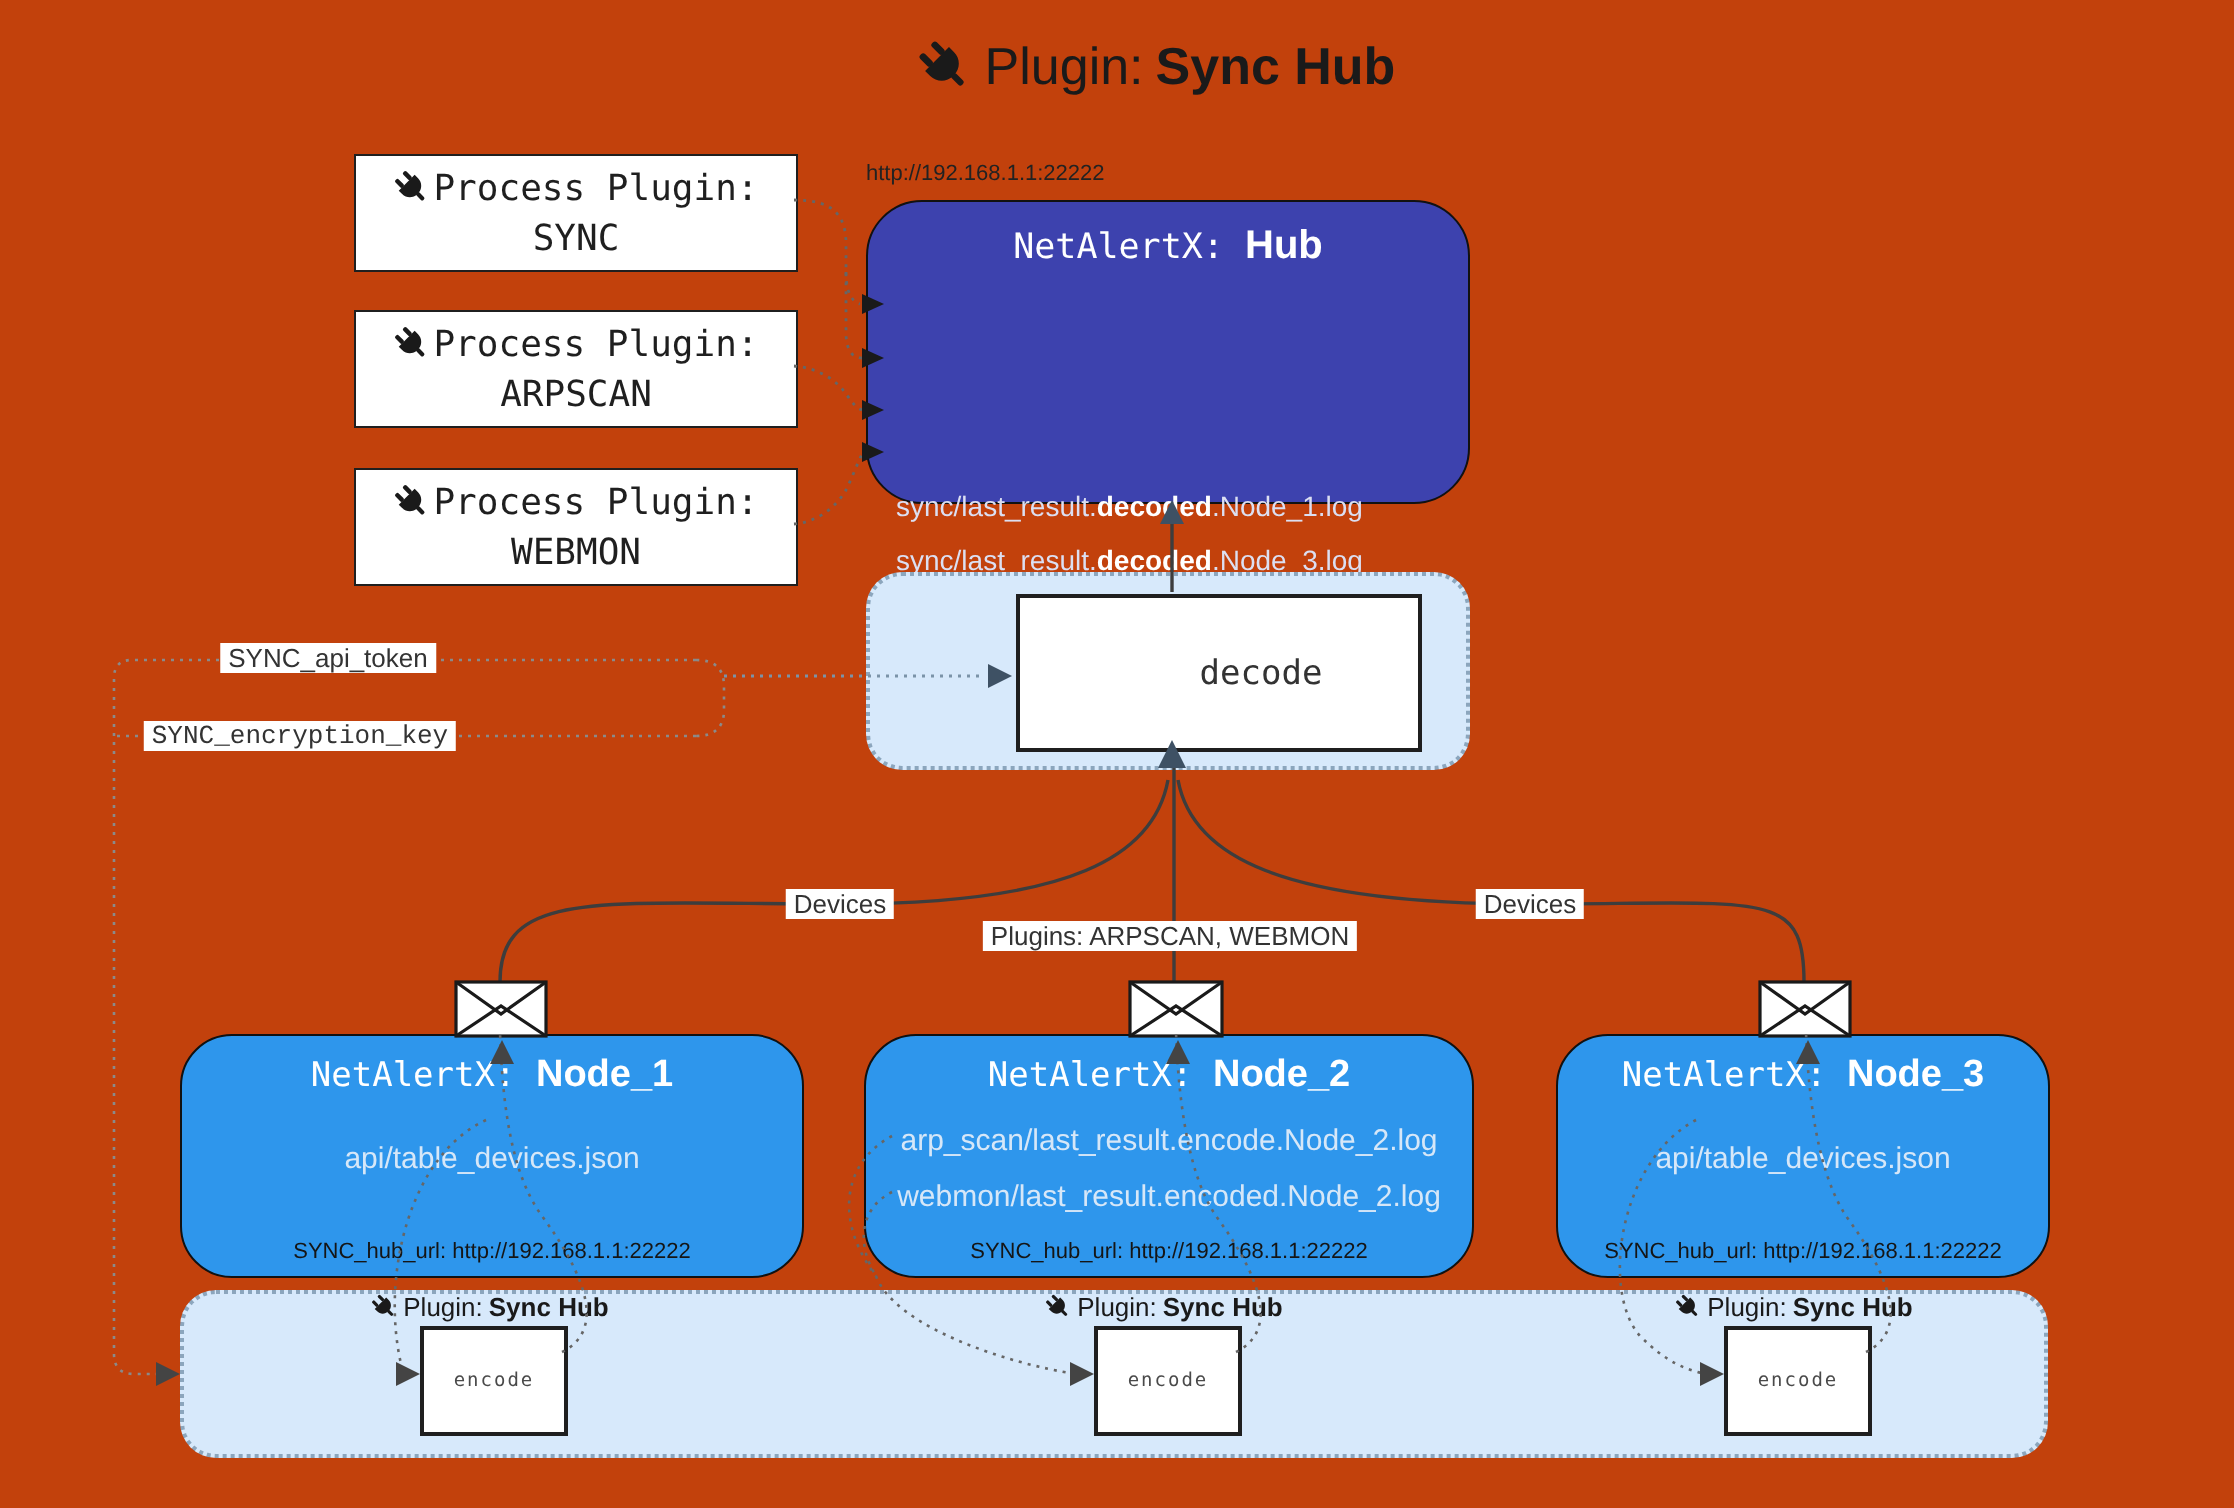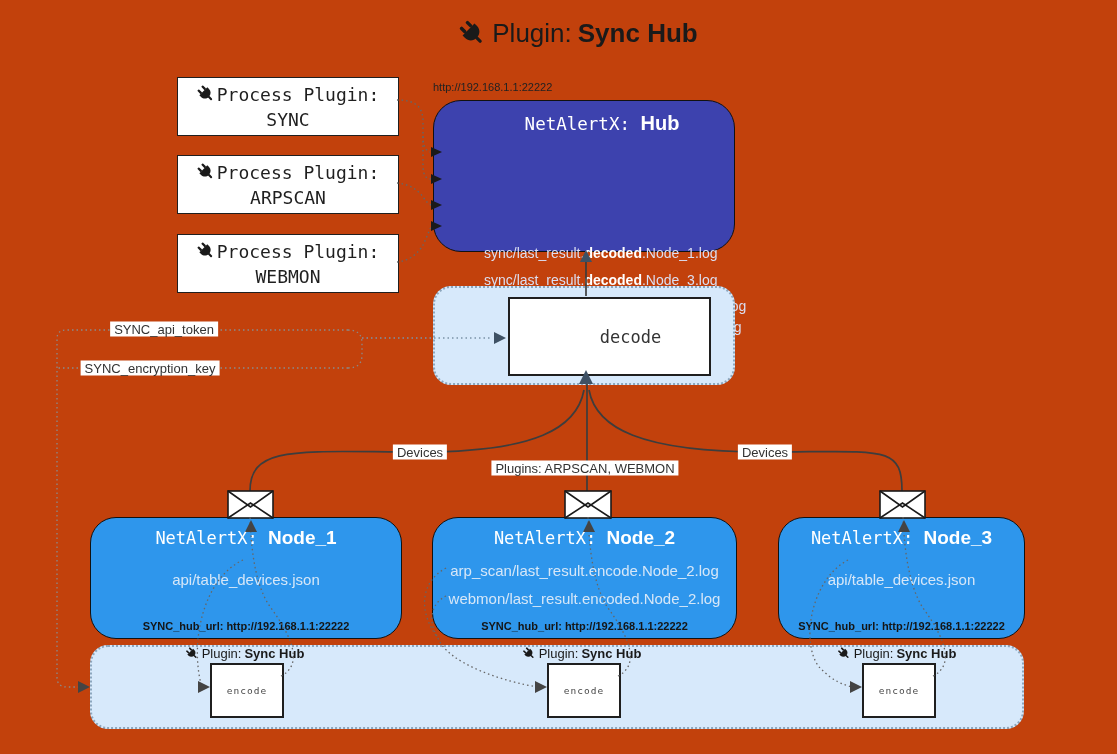--- a/index.html
+++ b/index.html
@@ -35,21 +35,21 @@
 
   
   .ltblue{background:#d7e9fb;border:2px dotted #8ca6bd;border-radius:18px;}
   .whitebox{background:#fff;border:2px solid #1f1f1f;display:flex;align-items:center;justify-content:center;}
 
   
   .node{top:517px;height:120px;background:#2e96ec;border:1.6px solid #111;border-radius:26px;}
   .nodetitle{left:0;right:0;top:9px;text-align:center;color:#fff;font-size:19px;}
   .nodetitle .mono{font-size:17px;}
   .nodefile{left:0;right:0;text-align:center;font-size:15px;color:#d6e7f8;white-space:nowrap;}
-  .nodeurl{left:0;right:0;bottom:6px;text-align:center;font-size:11px;color:#151515;font-weight:bold;}
+  .nodeurl{left:0;right:0;bottom:6px;text-align:center;font-size:11px;color:#151515;}
 
   
   .elabel{transform:translate(-50%,-50%);background:#fff;padding:0 4px;font-size:13px;color:#333;
           white-space:nowrap;}
   .slabel{transform:translate(-50%,0);font-size:13px;color:#1a1a1a;white-space:nowrap;
           display:flex;align-items:center;gap:3px;}
 
   .plug{transform:rotate(-45deg);fill:#1a1a1a;flex:none;}
   .encode-text{font-size:9.5px;color:#4a4a4a;letter-spacing:1px;}
   .decode-text{font-size:17px;color:#333;padding-left:42px;}
@@ -101,21 +101,21 @@
 
   <div class="abs hub boxlayer">
     <div class="abs hubtitle">
       <span class="mono">NetAlertX: </span><b>Hub</b>
     </div>
     <div class="abs hubfile" style="top:144px;"><span>sync/last_result.</span><b>decoded</b><span>.Node_1.log</span></div>
     <div class="abs hubfile" style="top:171px;"><span>sync/last_result.</span><b>decoded</b><span>.Node_3.log</span></div>
     <div class="abs hubfile" style="top:197px;"><span>arp_scan/last_result.</span><b>decoded</b><span>.Node_2.log</span></div>
     <div class="abs hubfile" style="top:218px;"><span>webmon/last_result.</span><b>decoded</b><span>.Node_2.log</span></div>
   </div>
-  <style>.hub .hubfile{top:0;} .hub .abs{position:absolute;margin-left:36px;}</style>
+  <style>.hub .hubfile{top:0;} .hub .abs{position:absolute;}</style>
 
   <div class="abs ltblue boxlayer" style="left:433px;top:286px;width:298px;height:95px;"></div>
   <div class="abs whitebox boxlayer mono decode-text" style="left:508px;top:297px;width:157px;height:75px;">
     <span>decode</span>
   </div>
 
   <div class="abs node boxlayer" style="left:90px;width:310px;">
     <div class="abs nodetitle"><span class="mono">NetAlertX: </span><b>Node_1</b></div>
     <div class="abs nodefile" style="top:53px;">api/table_devices.json</div>
     <div class="abs nodeurl">SYNC_hub_url: http://192.168.1.1:22222</div>
@@ -239,18 +239,18 @@
       <polygon points="198,681 198,693 210,687"></polygon>
       <polygon points="535,681 535,693 547,687"></polygon>
       <polygon points="850,681 850,693 862,687"></polygon>
       <polygon points="245,532 257,532 251,520"></polygon>
       <polygon points="583,532 595,532 589,520"></polygon>
       <polygon points="898,532 910,532 904,520"></polygon>
     </g>
   </svg>
 
   <div class="abs elabel lbllayer" style="left:164px;top:329px;">SYNC_api_token</div>
-  <div class="abs elabel lbllayer" style="left:150px;top:368px;">SYNC_encryption_key</div>
+  <div class="abs elabel lbllayer" style="left:150px;top:368px;font-family:Liberation Mono, monospace;">SYNC_encryption_key</div>
   <div class="abs elabel lbllayer" style="left:420px;top:452px;">Devices</div>
   <div class="abs elabel lbllayer" style="left:765px;top:452px;">Devices</div>
   <div class="abs elabel lbllayer" style="left:585px;top:468px;">Plugins: ARPSCAN, WEBMON</div>
 
 </div>
 
 </body></html>

